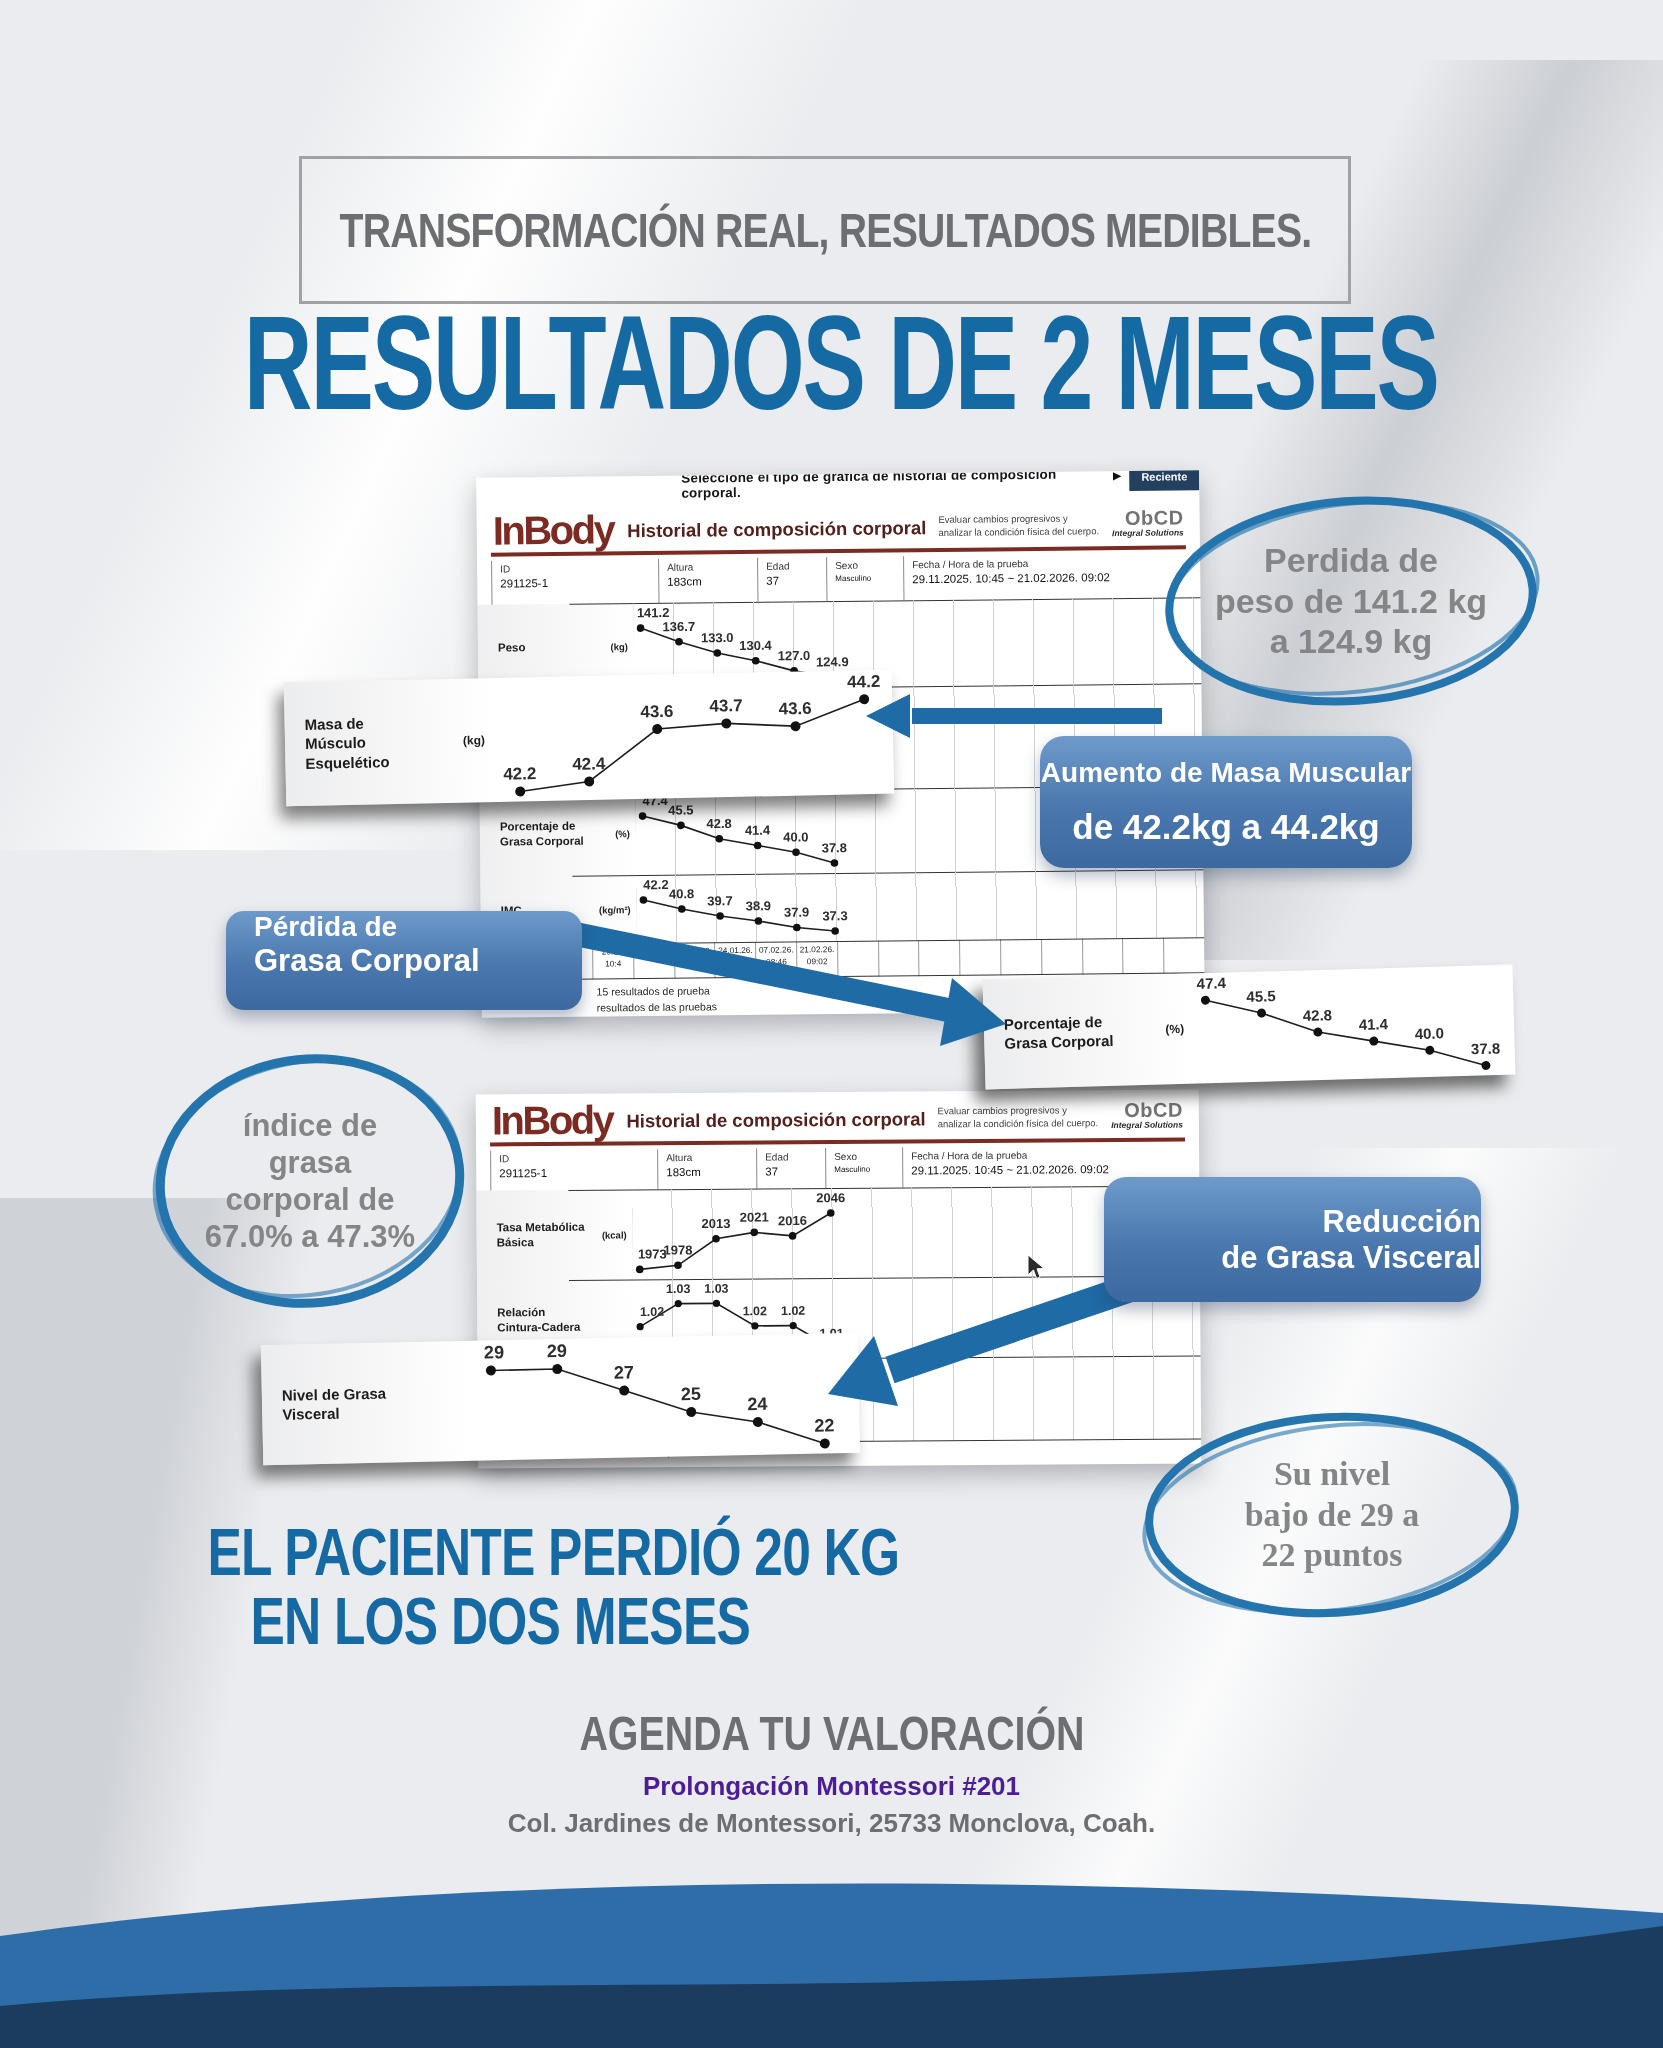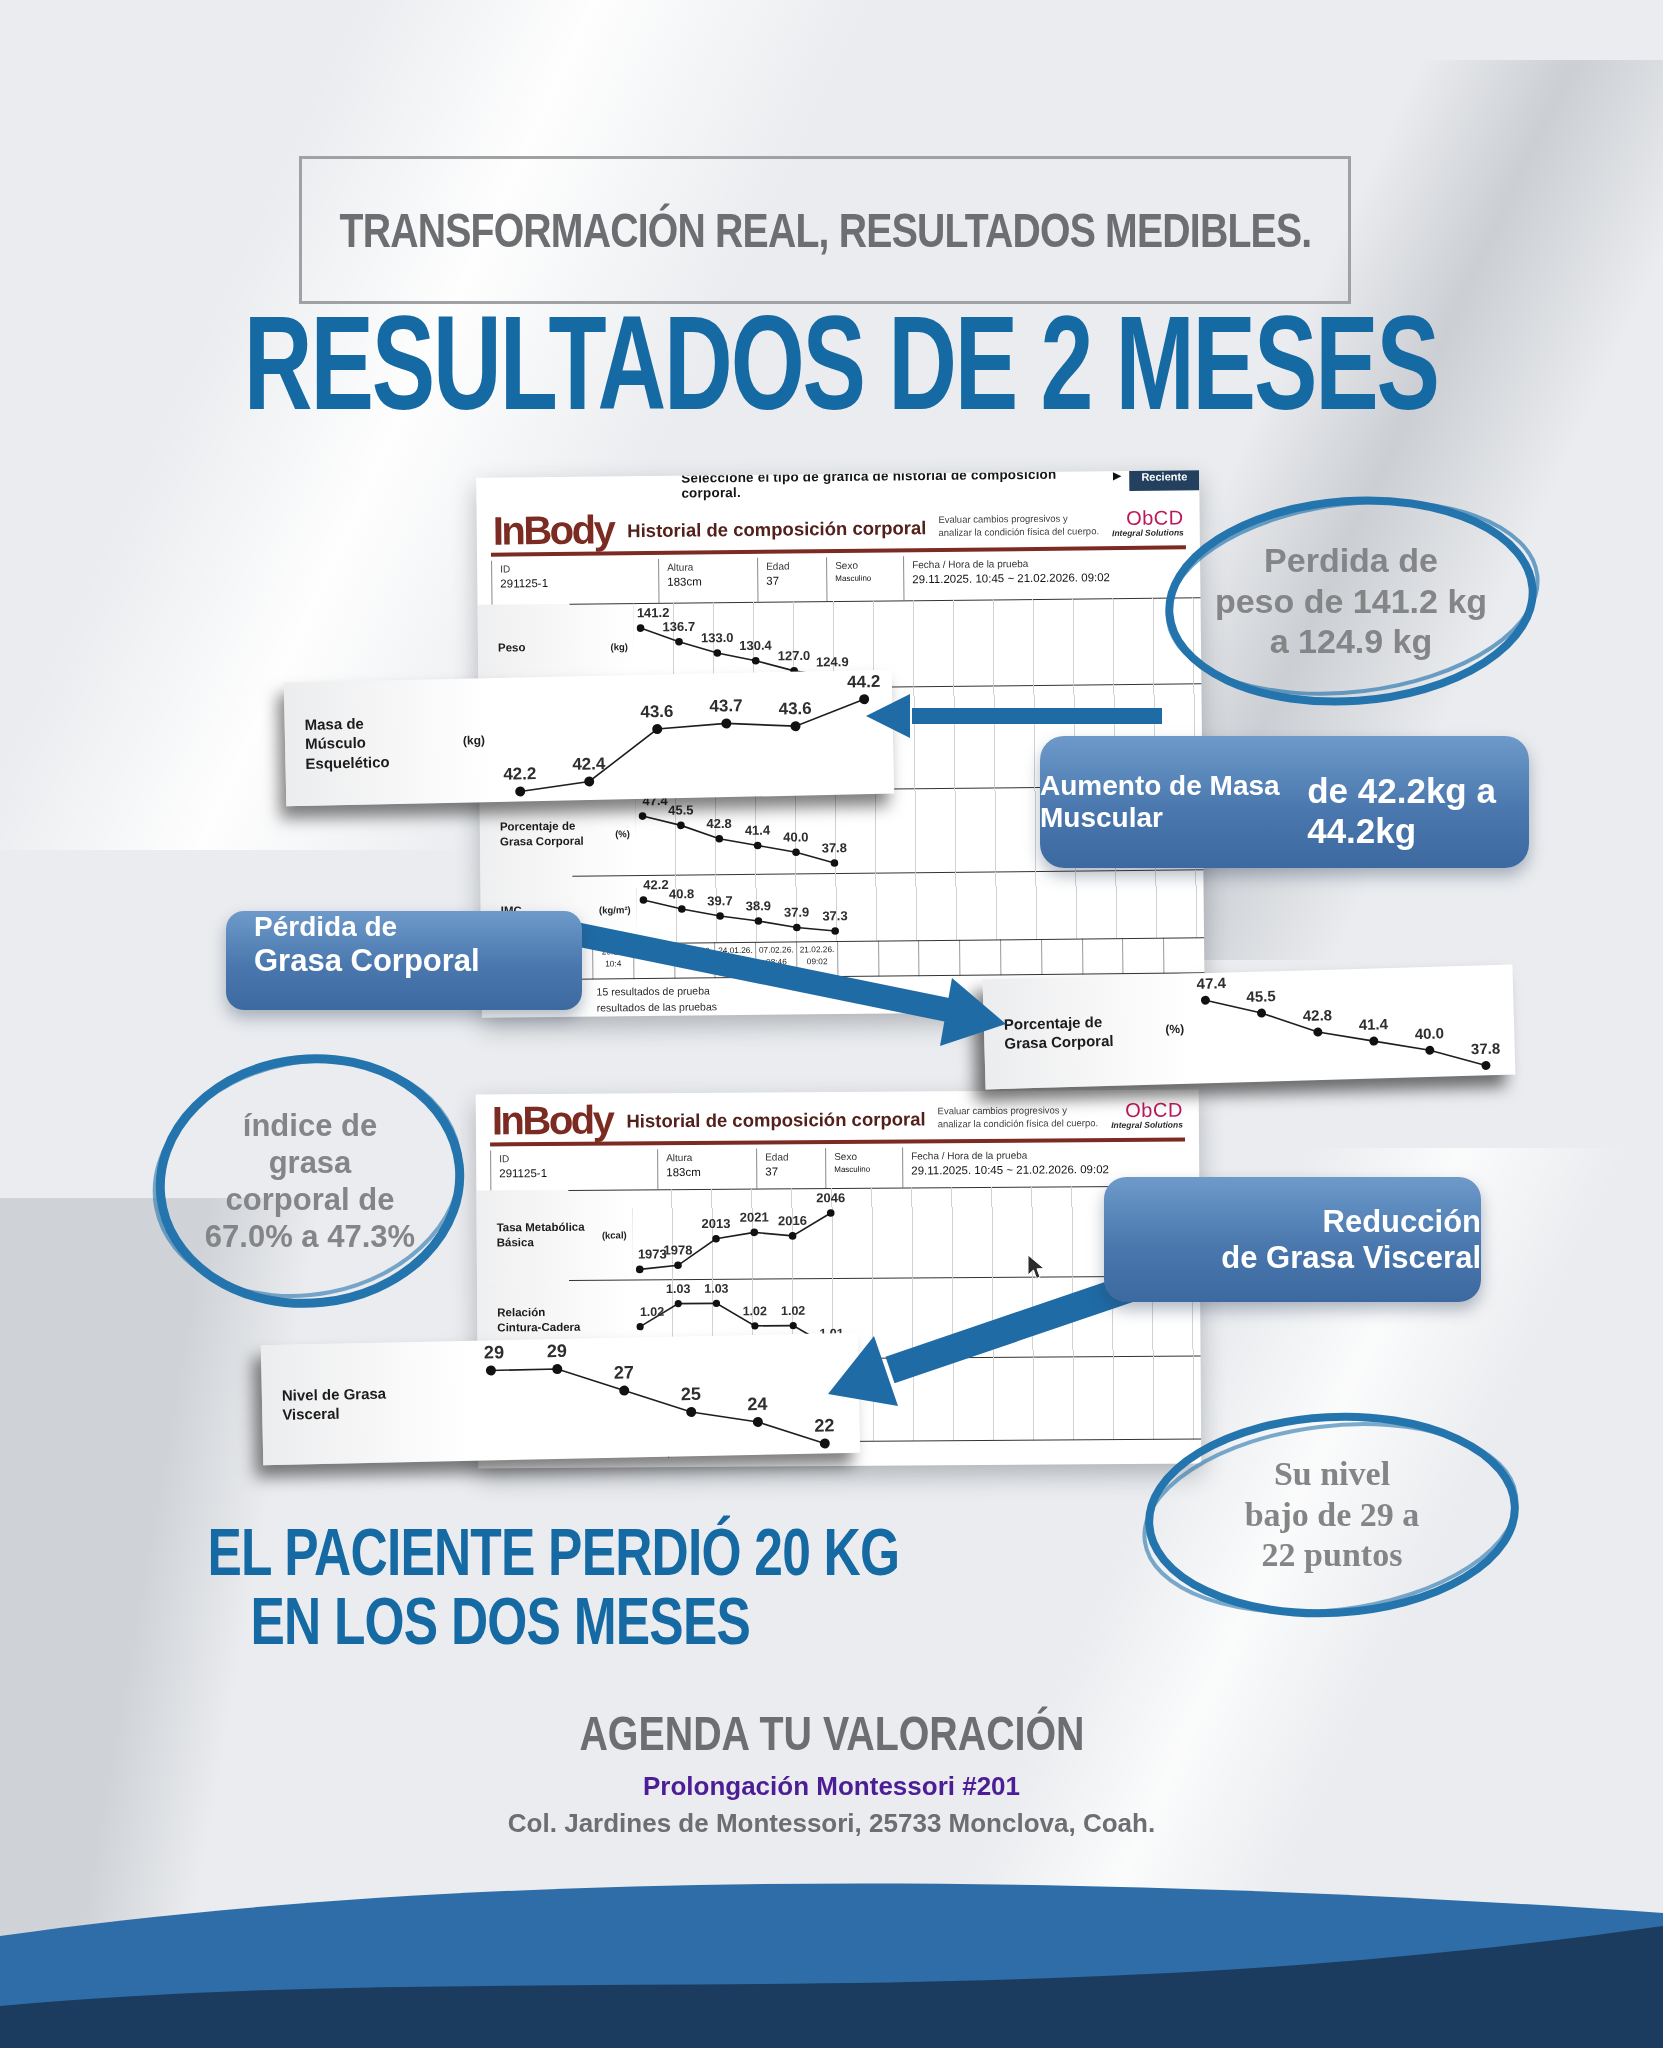--- a/index.html
+++ b/index.html
@@ -35,21 +35,21 @@
   .rtoolbar .ttext{font-size:13.5px;font-weight:800;color:#151515;margin-top:-5px;letter-spacing:.2px;}
   .rtoolbar .play{font-size:11px;color:#111;margin:-2px 8px 0 14px;}
   .btn-reciente{background:#23405f;color:#fff;font-size:11px;font-weight:bold;padding:2px 12px 8px;margin-top:-2px;}
 
   .rhdr{display:flex;align-items:flex-end;padding:8px 16px 4px 16px;}
   .logo{font-size:40px;font-weight:800;color:#7c2b23;letter-spacing:-2.5px;line-height:.9;margin-right:14px;}
   .rtitle{font-size:18.5px;font-weight:800;color:#53201b;margin-right:12px;padding-bottom:5px;white-space:nowrap;}
   .tagline{font-size:9.5px;color:#3f3f3f;line-height:1.3;padding-bottom:5px;}
   .rspacer{flex:1;}
   .brand{text-align:right;padding-bottom:4px;}
-  .brand .b1{font-size:20px;font-weight:400;color:#be185d;letter-spacing:.5px;line-height:1;}
+  .brand .b1{font-size:20px;font-weight:700;color:#737373;letter-spacing:.5px;line-height:1;}
   .brand .b2{font-size:8.5px;font-weight:800;font-style:italic;color:#2b2b2b;}
   .rule{height:4px;background:#7c2b23;margin:0 14px;}
 
   .idrow{display:flex;margin:4px 14px 0;height:44px;}
   .idcell{padding:3px 8px 0;border-left:1px solid #8a8a8a;}
   .idcell:first-child{border-left:1px solid #8a8a8a;}
   .idcell .l{font-size:10px;color:#333;}
   .idcell .v{font-size:11.5px;color:#111;margin-top:3px;}
   .id-id{width:150px;} .id-alt{width:82px;} .id-edad{width:52px;} .id-sexo{width:60px;}
   .id-sexo .v{font-size:8px;} .id-fecha{flex:1;}
@@ -81,22 +81,22 @@
   .visceral-card{left:262px;top:1339px;width:597px;height:120px;transform:rotate(-1.2deg);
                box-shadow:-8px 12px 16px rgba(0,0,0,.5);z-index:3;}
   .ocard .clabel{width:180px;background:linear-gradient(90deg,rgba(228,229,231,.7),rgba(255,255,255,0));}
   .ocard .lbl{font-size:15px;font-weight:800;}
   .ocard .unit{font-size:12px;font-weight:800;}
 
   
   .bluebox{position:absolute;color:#fff;z-index:5;
            background:linear-gradient(180deg,#6e9aca 0%,#4a78ae 55%,#3c69a0 100%);
            box-shadow:0 8px 16px rgba(40,60,90,.35);}
-  .box-muscle{left:1040px;top:736px;width:489px;height:132px;border-radius:24px;
-              display:flex;flex-direction:row;align-items:center;justify-content:center;}
+  .box-muscle{left:1040px;top:736px;width:372px;height:132px;border-radius:24px;
+              display:flex;flex-direction:column;align-items:center;justify-content:center;}
   .box-muscle .l1{font-size:28px;font-weight:700;}
   .box-muscle .l2{font-size:35px;font-weight:800;margin-top:18px;}
   .box-fat{left:226px;top:911px;width:356px;height:99px;border-radius:18px;
            display:flex;flex-direction:column;justify-content:flex-start;padding-left:28px;box-sizing:border-box;}
   .box-fat .l1{font-size:28px;font-weight:700;}
   .box-fat .l2{font-size:31px;font-weight:800;}
   .box-visceral{left:1104px;top:1177px;width:377px;height:125px;border-radius:22px;
            display:flex;flex-direction:column;justify-content:center;padding-left:32px;box-sizing:border-box;align-items:flex-end;}
   .box-visceral .l1{font-size:31px;font-weight:800;}
   .box-visceral .l2{font-size:31px;font-weight:800;}

